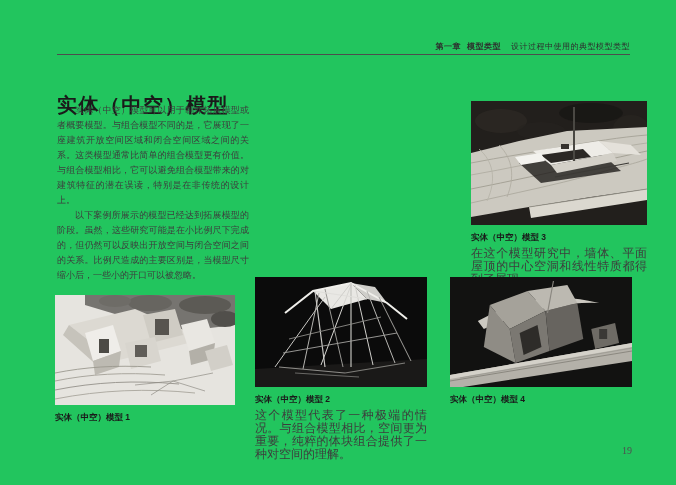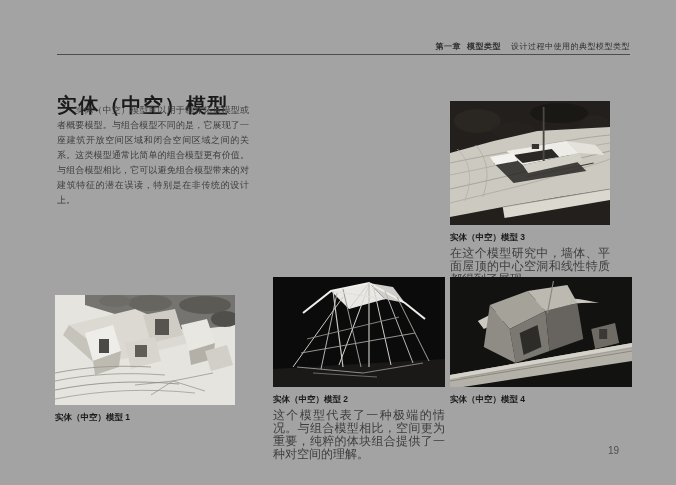--- a/index.html
+++ b/index.html
@@ -1,58 +1,59 @@
 <!DOCTYPE html>
 <html><head>
 <meta charset="utf-8">
 <style>
   html,body{margin:0;padding:0;background:#ffffff;}
   body{font-family:"Liberation Sans",sans-serif;}
-  .page{position:relative;width:676px;height:485px;background:#a3a3a3;overflow:hidden;}
+  .page{position:relative;width:676px;height:485px;background:#22c55e;overflow:hidden;}
 
   .running-header{position:absolute;top:41px;right:46px;font-size:8px;color:#2e2e2e;letter-spacing:.5px;white-space:nowrap;}
   .running-header .chapter{font-weight:bold;margin-right:6px;}
   .running-header .section{font-weight:bold;margin-right:10px;}
   .header-rule{position:absolute;left:57px;top:54px;width:573px;height:1px;background:#4d4d4d;}
 
   .page-title{position:absolute;left:57px;top:92px;margin:0;font-size:20px;font-weight:bold;color:#1a1a1a;letter-spacing:1.5px;}
 
   .body-text{position:absolute;left:57px;top:103px;width:192px;font-size:9px;line-height:15px;color:#3d3d3d;text-align:justify;}
   .body-text p{margin:0;text-indent:2em;}
 
   figure{position:absolute;margin:0;}
   .photo{width:100%;display:block;line-height:0;background:#1a1a1a;}
   .photo svg{width:100%;height:100%;display:block;}
   figcaption{margin-top:7px;}
   .cap-title{font-size:8.5px;font-weight:bold;color:#1a1a1a;margin-bottom:3px;}
   .cap-text{font-size:12px;line-height:13px;color:#3d3d3d;text-align:justify;}
 
-  .fig-3{left:450px;top:101px;width:160px;}
+  .fig-3{left:471px;top:101px;width:176px;}
   .fig-3 .photo{height:124px;}
   .fig-1{left:55px;top:295px;width:180px;}
-  .fig-2{left:273px;top:277px;width:172px;}
+  .fig-2{left:255px;top:277px;width:172px;}
   .fig-4{left:450px;top:277px;width:182px;}
   .fig-1 .photo,.fig-2 .photo,.fig-4 .photo{height:110px;}
 
-  .page-number{position:absolute;top:445px;right:57px;font-family:Liberation Sans, sans-serif;font-size:10px;color:#4f4f4f;}
+  .page-number{position:absolute;top:445px;right:44px;font-family:Liberation Serif, serif;font-size:10px;color:#4f4f4f;}
 </style>
 </head>
 <body>
 
 <div class="page">
 
   <div class="running-header">
     <span class="chapter">第一章</span><span class="section">模型类型</span><span class="subtitle">设计过程中使用的典型模型类型</span>
   </div>
   <div class="header-rule"></div>
 
   <h1 class="page-title">实体（中空）模型</h1>
 
   <div class="body-text">
     <p>实体（中空）模型可以用于制作拓展模型或者概要模型。与组合模型不同的是，它展现了一座建筑开放空间区域和闭合空间区域之间的关系。这类模型通常比简单的组合模型更有价值。与组合模型相比，它可以避免组合模型带来的对建筑特征的潜在误读，特别是在非传统的设计上。</p>
+    <p>以下案例所展示的模型已经达到拓展模型的阶段。虽然，这些研究可能是在小比例尺下完成的，但仍然可以反映出开放空间与闭合空间之间的关系。比例尺造成的主要区别是，当模型尺寸缩小后，一些小的开口可以被忽略。</p>
   </div>
 
   <figure class="fig-3">
     <div class="photo">
       <svg viewBox="0 0 176 124" preserveAspectRatio="none">
         <rect width="176" height="124" fill="#221f1c"></rect>
         <ellipse cx="30" cy="20" rx="26" ry="12" fill="#2e2a25" opacity=".7"></ellipse>
         <ellipse cx="120" cy="12" rx="32" ry="10" fill="#181614" opacity=".8"></ellipse>
         <ellipse cx="160" cy="28" rx="18" ry="14" fill="#2a2622" opacity=".6"></ellipse>
         <ellipse cx="14" cy="72" rx="18" ry="22" fill="#191613" opacity=".7"></ellipse>

